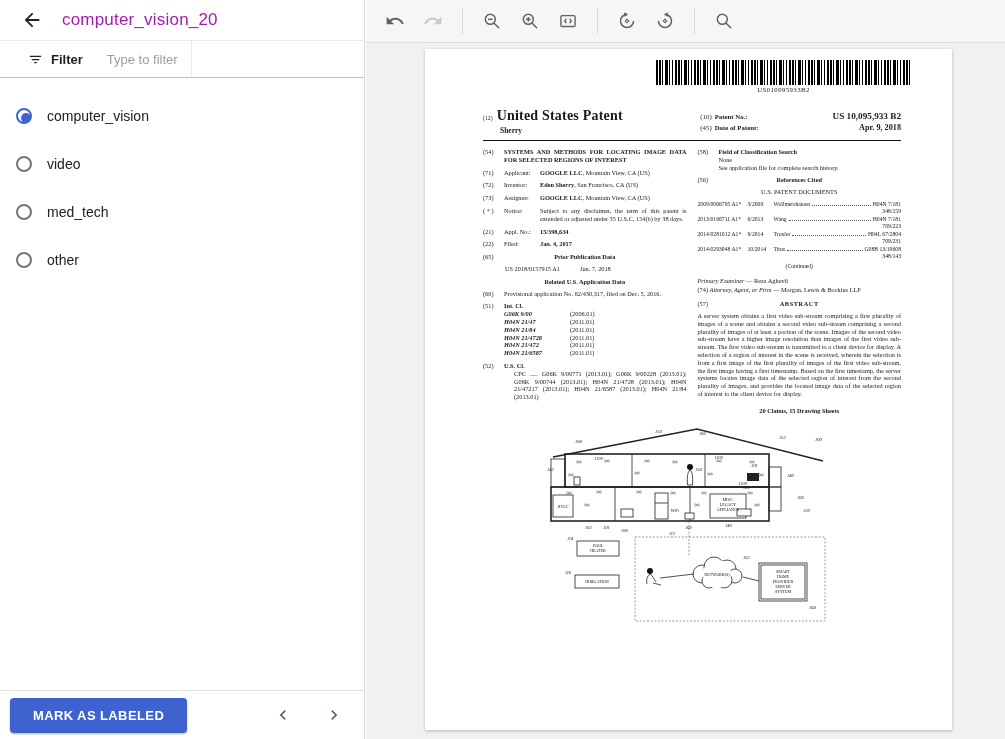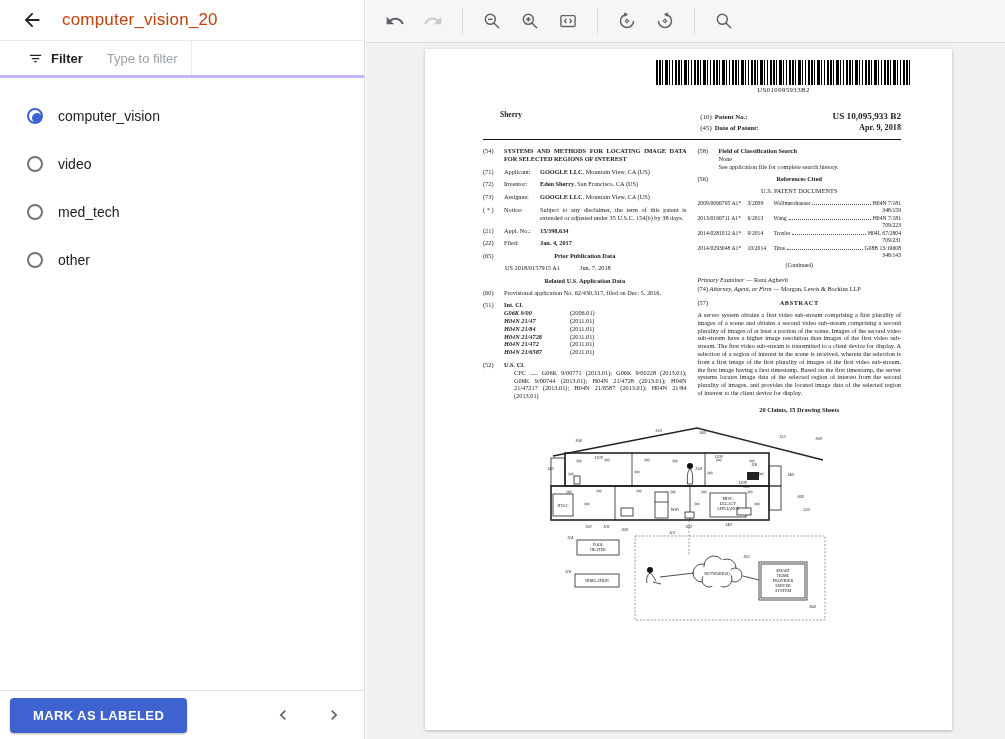--- a/index.html
+++ b/index.html
@@ -3,38 +3,38 @@
 <meta charset="utf-8">
 <style>
   * { margin:0; padding:0; box-sizing:border-box; }
   html,body { width:1005px; height:739px; overflow:hidden; font-family:"Liberation Sans",sans-serif; background:#fff; }
   .app { position:relative; width:1005px; height:739px; }
 
   
   .left-panel { position:absolute; left:0; top:0; width:365px; height:739px; background:#fff; border-right:1px solid #dadce0; }
   .panel-header { height:41px; display:flex; align-items:center; border-bottom:1px solid #e8eaed; padding-left:20px; background:#fff; }
   .back-btn { width:24px; height:24px; cursor:pointer; display:flex; align-items:center; justify-content:center; }
-  .panel-title { margin-left:18px; font-size:17px; color:#c2410c; font-weight:500; letter-spacing:.2px;text-align:center; }
-
-  .filter-row { height:37px; display:flex; align-items:center; border-bottom:3px solid #c4b5fd; padding-left:28px; position:relative; }
+  .panel-title { margin-left:18px; font-size:17px; color:#a21caf; font-weight:500; letter-spacing:.2px;text-align:center; }
+
+  .filter-row { height:37px; display:flex; align-items:center; border-bottom:1px solid #c4b5fd; padding-left:28px; position:relative; }
   .filter-icon { display:flex; align-items:center; }
   .filter-label { font-size:13px; font-weight:bold; color:#212121; margin-left:8px; }
   .filter-input { border:none; outline:none; font-size:13px; color:#212121; margin-left:24px; width:95px; font-family:"Liberation Sans",sans-serif; }
   .filter-input::placeholder { color:#9aa0a6; }
   .vdiv { position:absolute; left:191px; top:0; width:1px; height:100%; background:#e8eaed; }
   .create-btn { margin-left:auto; margin-right:12px; height:27px; background:#fff; border:none; border-radius:3px;
     box-shadow:0 1px 1px rgba(0,0,0,.22), 0 0 1px rgba(0,0,0,.12); display:flex; align-items:center; gap:9px;
     padding:0 12px 0 9px; cursor:pointer; }
   .plus-box { width:16px; height:16px; background:#4070d8; border-radius:3px; position:relative; }
   .plus-box::before { content:""; position:absolute; left:3.5px; top:7px; width:9px; height:2px; background:#fff; }
   .plus-box::after  { content:""; position:absolute; left:7px; top:3.5px; width:2px; height:9px; background:#fff; }
   .create-label { font-size:12px; font-weight:bold; color:#4070d8; letter-spacing:.3px; }
 
   .options { padding-top:14px; }
-  .option { display:flex; align-items:center; height:48px; padding-left:27px; cursor:pointer; gap:15px; }
+  .option { display:flex; align-items:center; height:48px; padding-left:16px; cursor:pointer; gap:15px; }
   .radio { width:16px; height:16px; border:2px solid #757575; border-radius:50%; position:relative; flex-shrink:0; }
   .option.selected .radio { border-color:#3e63d0; }
   .option.selected .radio::after { content:""; position:absolute; left:3px; top:3px; width:10px; height:10px; border-radius:50%; background:#3e63d0; }
   .option-label { font-size:14px; color:#212121; }
 
   .panel-footer { position:absolute; left:0; bottom:0; width:364px; height:49px; border-top:1px solid #e0e0e0; display:flex; align-items:center; background:#fff; }
   .mark-btn { margin-left:10px; background:#3e63d0; color:#fff; border:none; border-radius:4px; font-size:13px; font-weight:bold;
     letter-spacing:.4px; padding:10px 23px; cursor:pointer; box-shadow:0 1px 2px rgba(0,0,0,.3); font-family:"Liberation Sans",sans-serif; }
   .pager { margin-left:auto; display:flex; align-items:center; gap:29px; padding-right:19px; }
   .pager button { background:none; border:none; cursor:pointer; width:22px; height:22px; display:flex; align-items:center; justify-content:center; }
@@ -238,20 +238,24 @@
       <div class="page">
 
         <div class="barcode">
           <div class="bars"></div>
           <div class="barcode-text">US010095933B2</div>
         </div>
 
         <div class="pbody">
           <div class="pheader">
             <div class="ph-left">
+              <div class="ph-title-row">
+                <span class="tagsm">(12)</span>
+                <span class="ph-title">United States Patent</span>
+              </div>
               <div class="ph-surname">Sherry</div>
             </div>
             <div class="ph-right">
               <div class="phr-row">
                 <span>(10)</span>
                 <span class="phr-lab">Patent No.:</span>
                 <span class="phr-val pno">US 10,095,933 B2</span>
               </div>
               <div class="phr-row">
                 <span>(45)</span>

